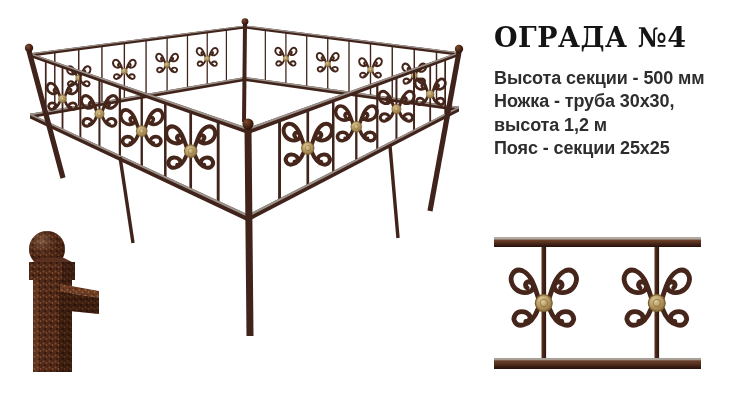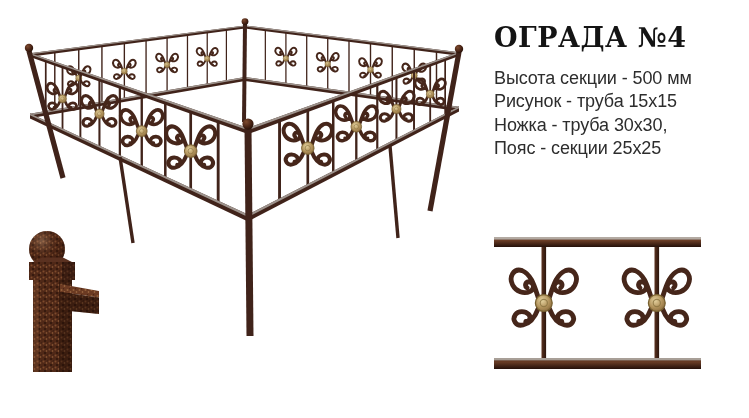--- a/index.html
+++ b/index.html
@@ -6,21 +6,21 @@
   .canvas{position:relative;width:749px;height:372px;background:#fff;overflow:hidden;
           font-family:"Liberation Sans","DejaVu Sans",sans-serif;}
   .img{position:absolute;}
   #fence3d{left:0;top:0;}
   #postDetail{left:0;top:222px;}
   #sectionDetail{left:488px;top:230px;}
   .info{position:absolute;left:494px;top:24px;width:250px;}
   .title{font-family:"DejaVu Serif","Liberation Serif",serif;font-weight:bold;
          font-size:27px;line-height:1.0;letter-spacing:0.5px;margin:0 0 16px 0;}
   .specs{font-size:18px;line-height:23.4px;letter-spacing:-0.1px;}
-  .spec-line{white-space:nowrap;}
+  .spec-line{white-space:nowrap;font-weight:bold;}
   .sc{fill:none;stroke:#46261a;stroke-linecap:round;}
   .ros{fill:url(#goldG);stroke:#77602f;stroke-width:1.6;}
   .rosi{fill:none;stroke:#8a7340;stroke-width:1.4;opacity:.8;}
 </style>
 </head>
 <body>
 
 <div class="canvas" style="background: rgb(255, 255, 255);">
 
   <svg id="fence3d" class="img" width="482" height="346" viewBox="0 0 482 346">
@@ -182,18 +182,18 @@
       <rect x="494" y="237" width="207" height="2.6" fill="#b3aaa2"></rect>
       <rect x="494" y="358" width="207" height="11" fill="url(#railG)"></rect>
       <rect x="494" y="358" width="207" height="2.4" fill="#a89f97"></rect>
     </g>
   </svg>
 
   <div class="info">
     <h1 class="title" style="color: rgb(20, 20, 20);">ОГРАДА №4</h1>
     <div class="specs" style="color: rgb(45, 45, 45);">
       <div class="spec-line">Высота секции - 500 мм</div>
-      <div class="spec-line">Рисунок - труба 15x15</div>
       <div class="spec-line">Ножка - труба 30x30,</div>
+      <div class="spec-line">высота 1,2 м</div>
       <div class="spec-line">Пояс - секции 25x25</div>
     </div>
   </div>
 </div>
 
 </body></html>

